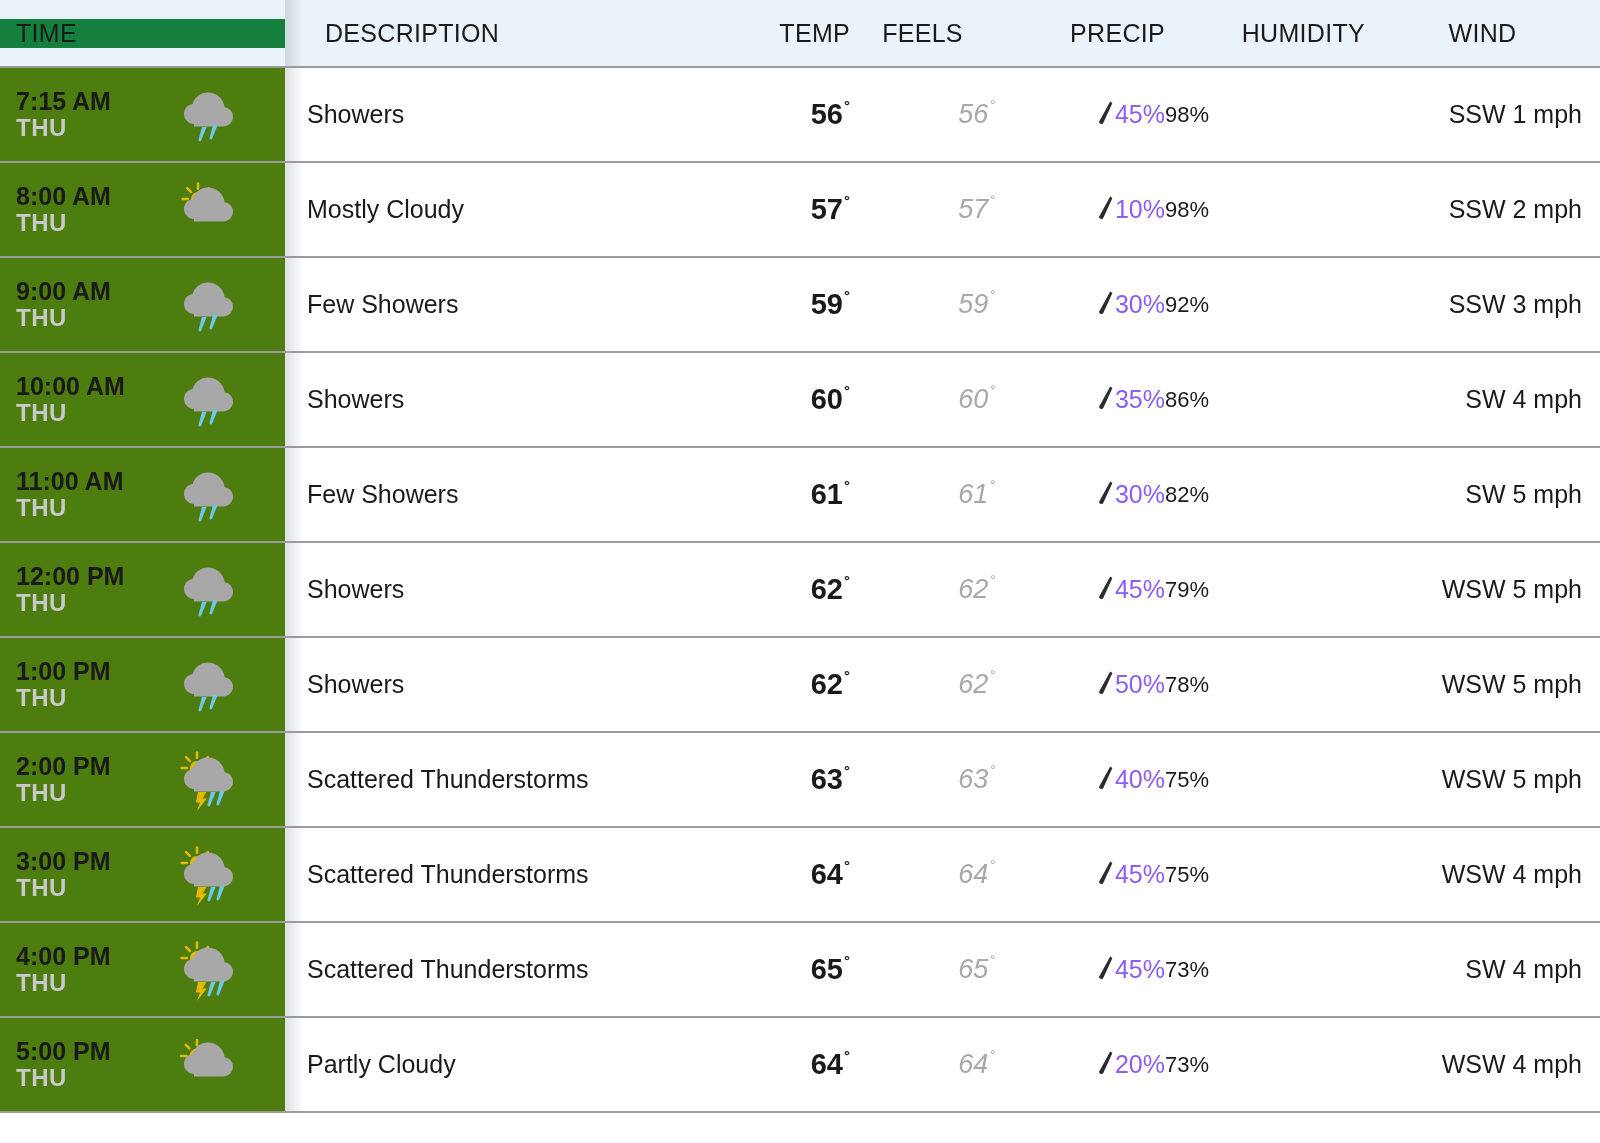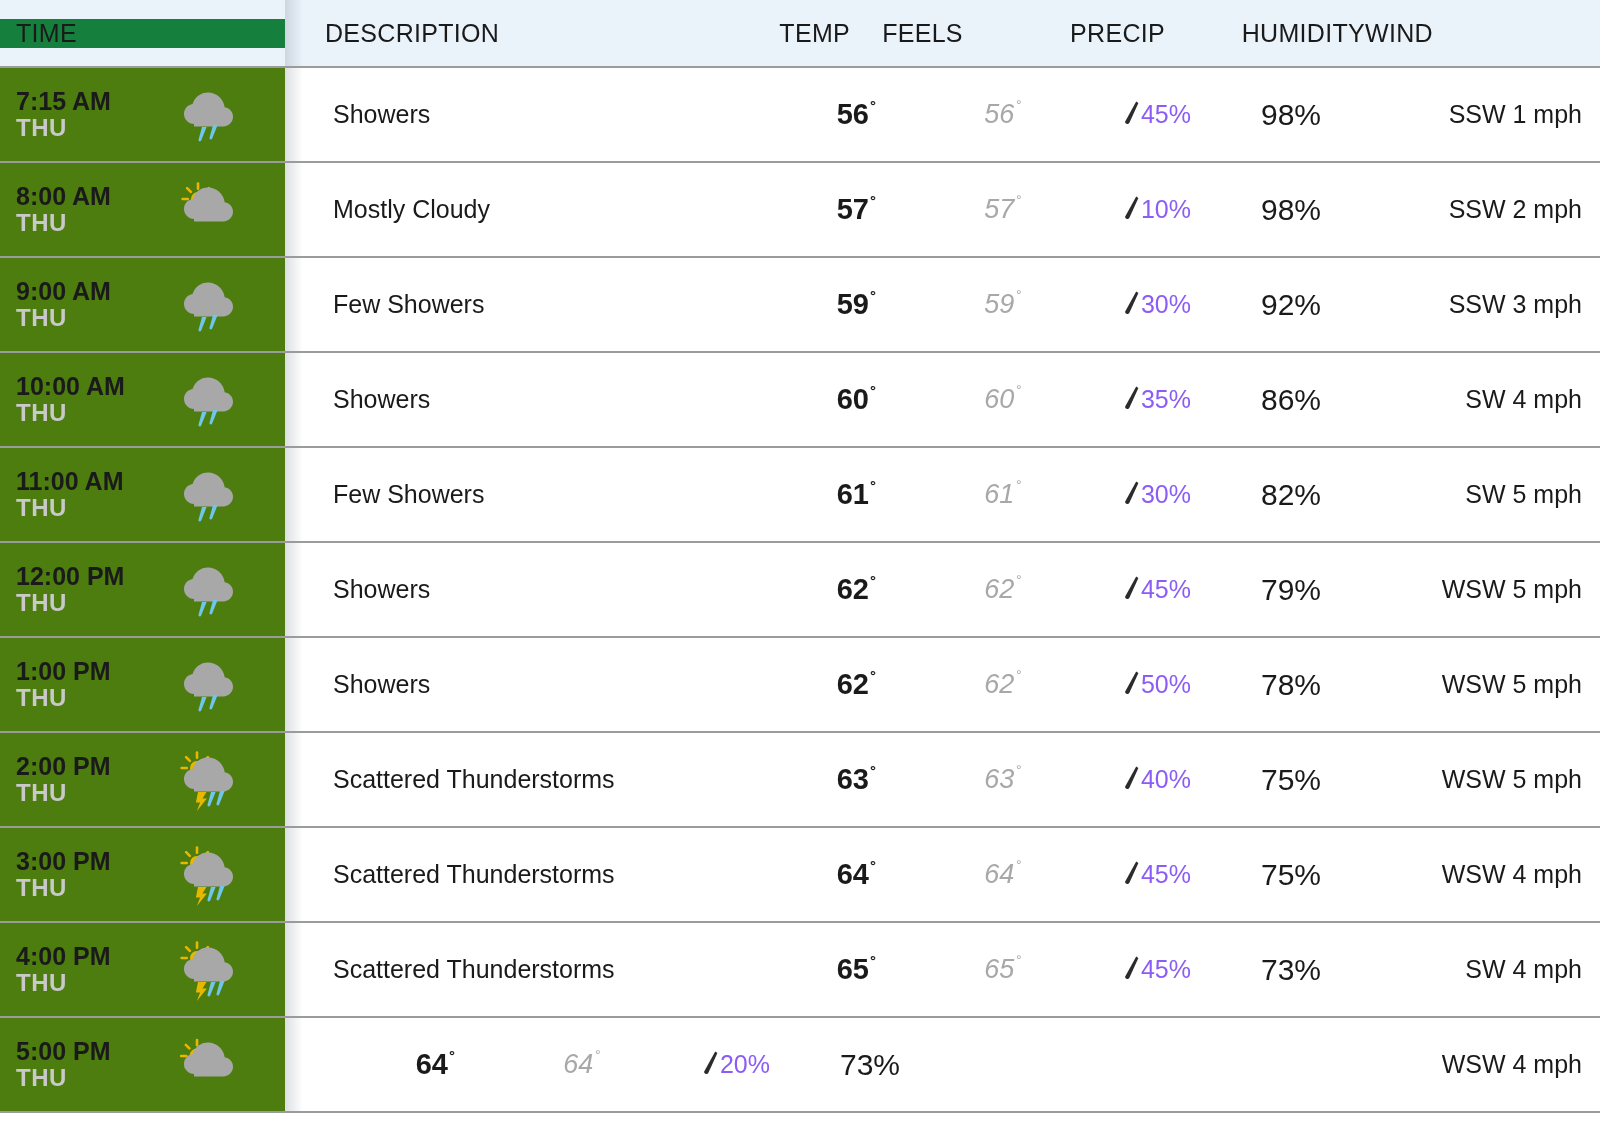--- a/index.html
+++ b/index.html
@@ -44,21 +44,21 @@
     background: #15803d;
     text-align: left;
     position: relative;
     z-index: 3;
   }
   .head-desc   { width: 395px; padding-left: 40px; text-align: left; }
   .head-temp   { width: 170px; text-align: right; }
   .head-feels  { width: 145px; text-align: center; }
   .head-precip { width: 170px; text-align: right; }
   .head-hum    { width: 200px; text-align: right; }
-  .head-wind   { flex: 1; text-align: left; padding-right: 0; }
+  .head-wind   { flex: 1; text-align: center; padding-right: 0; }
 
   
   .tbody { position: relative; }
   .trow {
     display: flex;
     align-items: center;
     height: 95px;
     border-bottom: 2px solid #9b9b9b;
     box-sizing: border-box;
     background: #ffffff;
@@ -116,21 +116,20 @@
   }
 
   .c-desc {
     width: 395px;
     padding-left: 22px;
     box-sizing: border-box;
     font-size: 25px;
     color: #1a1a1a;
     text-align: left;
     white-space: nowrap;
-    margin-left: 26px;
   }
   .c-temp {
     width: 170px;
     text-align: right;
     font-size: 29px;
     font-weight: bold;
     color: #1a1a1a;
   }
   .c-feels {
     width: 145px;
@@ -150,22 +149,22 @@
   .c-precip {
     width: 170px;
     text-align: right;
     font-size: 25px;
     color: #8b5cf6;
     white-space: nowrap;
   }
   .c-precip .pval { margin-left: 2px; }
   .c-hum {
     width: 200px;
-    text-align: center;
-    font-size: 30px;
+    text-align: left;
+    font-size: 22px;
     color: #1a1a1a;
   }
   .c-wind {
     flex: 1;
     text-align: right;
     padding-right: 18px;
     box-sizing: border-box;
     font-size: 25px;
     color: #1a1a1a;
     white-space: nowrap;
@@ -482,20 +481,21 @@
               <line x1="26.6" y1="29.6" x2="30.2" y2="33.2" stroke="#e8b800" stroke-width="2.6" stroke-linecap="round"></line>
               <line x1="19.0" y1="32.7" x2="19.0" y2="37.9" stroke="#e8b800" stroke-width="2.6" stroke-linecap="round"></line>
               <line x1="11.4" y1="29.6" x2="7.8" y2="33.2" stroke="#e8b800" stroke-width="2.6" stroke-linecap="round"></line>
               <line x1="8.3" y1="22.0" x2="3.1" y2="22.0" stroke="#e8b800" stroke-width="2.6" stroke-linecap="round"></line>
               <line x1="11.4" y1="14.4" x2="7.8" y2="10.8" stroke="#e8b800" stroke-width="2.6" stroke-linecap="round"></line>
               <path fill="#a8a8a8" d="M16 40c-5.5 0-10-4.5-10-10 0-5 3.7-9.2 8.6-9.9C16.4 13.4 22.6 8.5 30 8.5c8.6 0 15.7 6.5 16.7 14.8 4.7.6 8.3 4.6 8.3 9.5 0 5.3-4.3 9.6-9.6 9.6H16z"></path>
             </svg>
           </div>
         </div>
         <div class="freeze-shadow"></div>
+        <div class="c-desc">Partly Cloudy</div>
         <div class="c-temp"><span>64</span><span class="deg">°</span></div>
         <div class="c-feels"><span>64</span><span class="deg">°</span></div>
         <div class="c-precip"><span><svg class="drop-icon" width="16" height="26" viewBox="0 0 16 26" aria-hidden="true">
               <path fill="#2b2b2b" d="M13.2 1.5 L15.4 3 L6.4 22.8 C5.3 25.1 1.6 24.2 2.2 21.6 Z"></path>
             </svg></span><span class="pval">20%</span></div>
         <div class="c-hum">73%</div>
         <div class="c-wind">WSW 4 mph</div>
       </div>
     </div>
 

